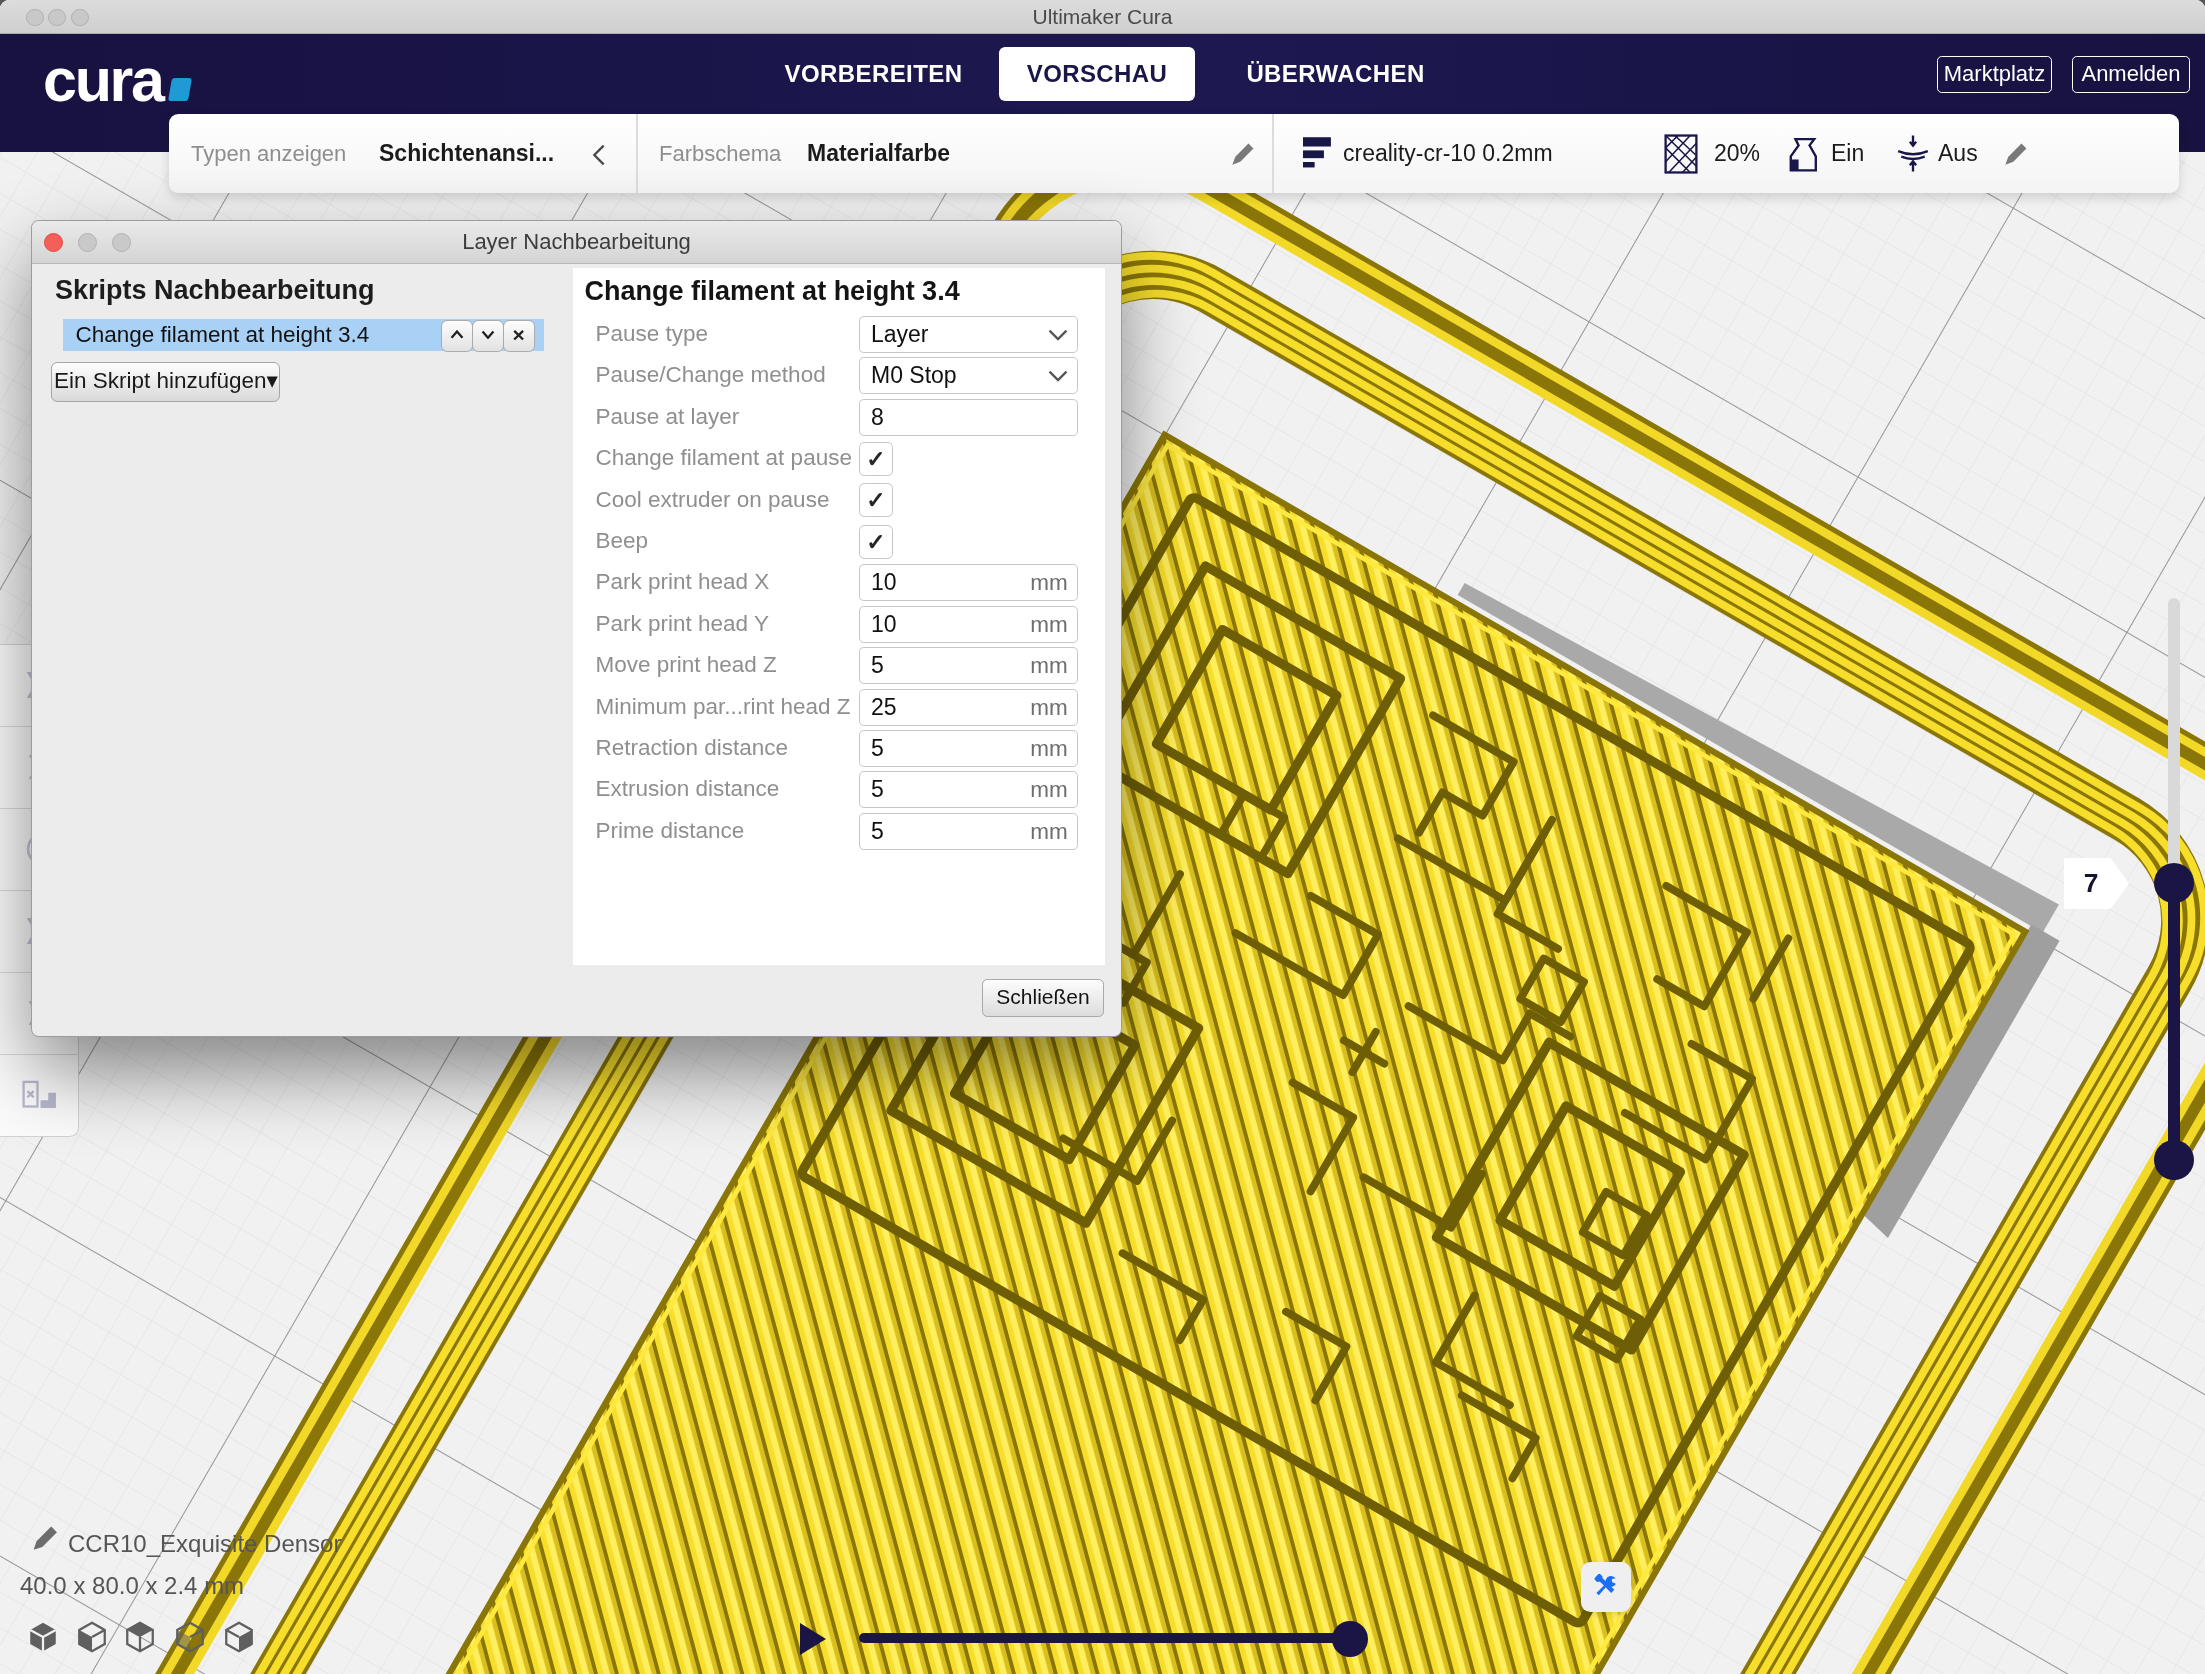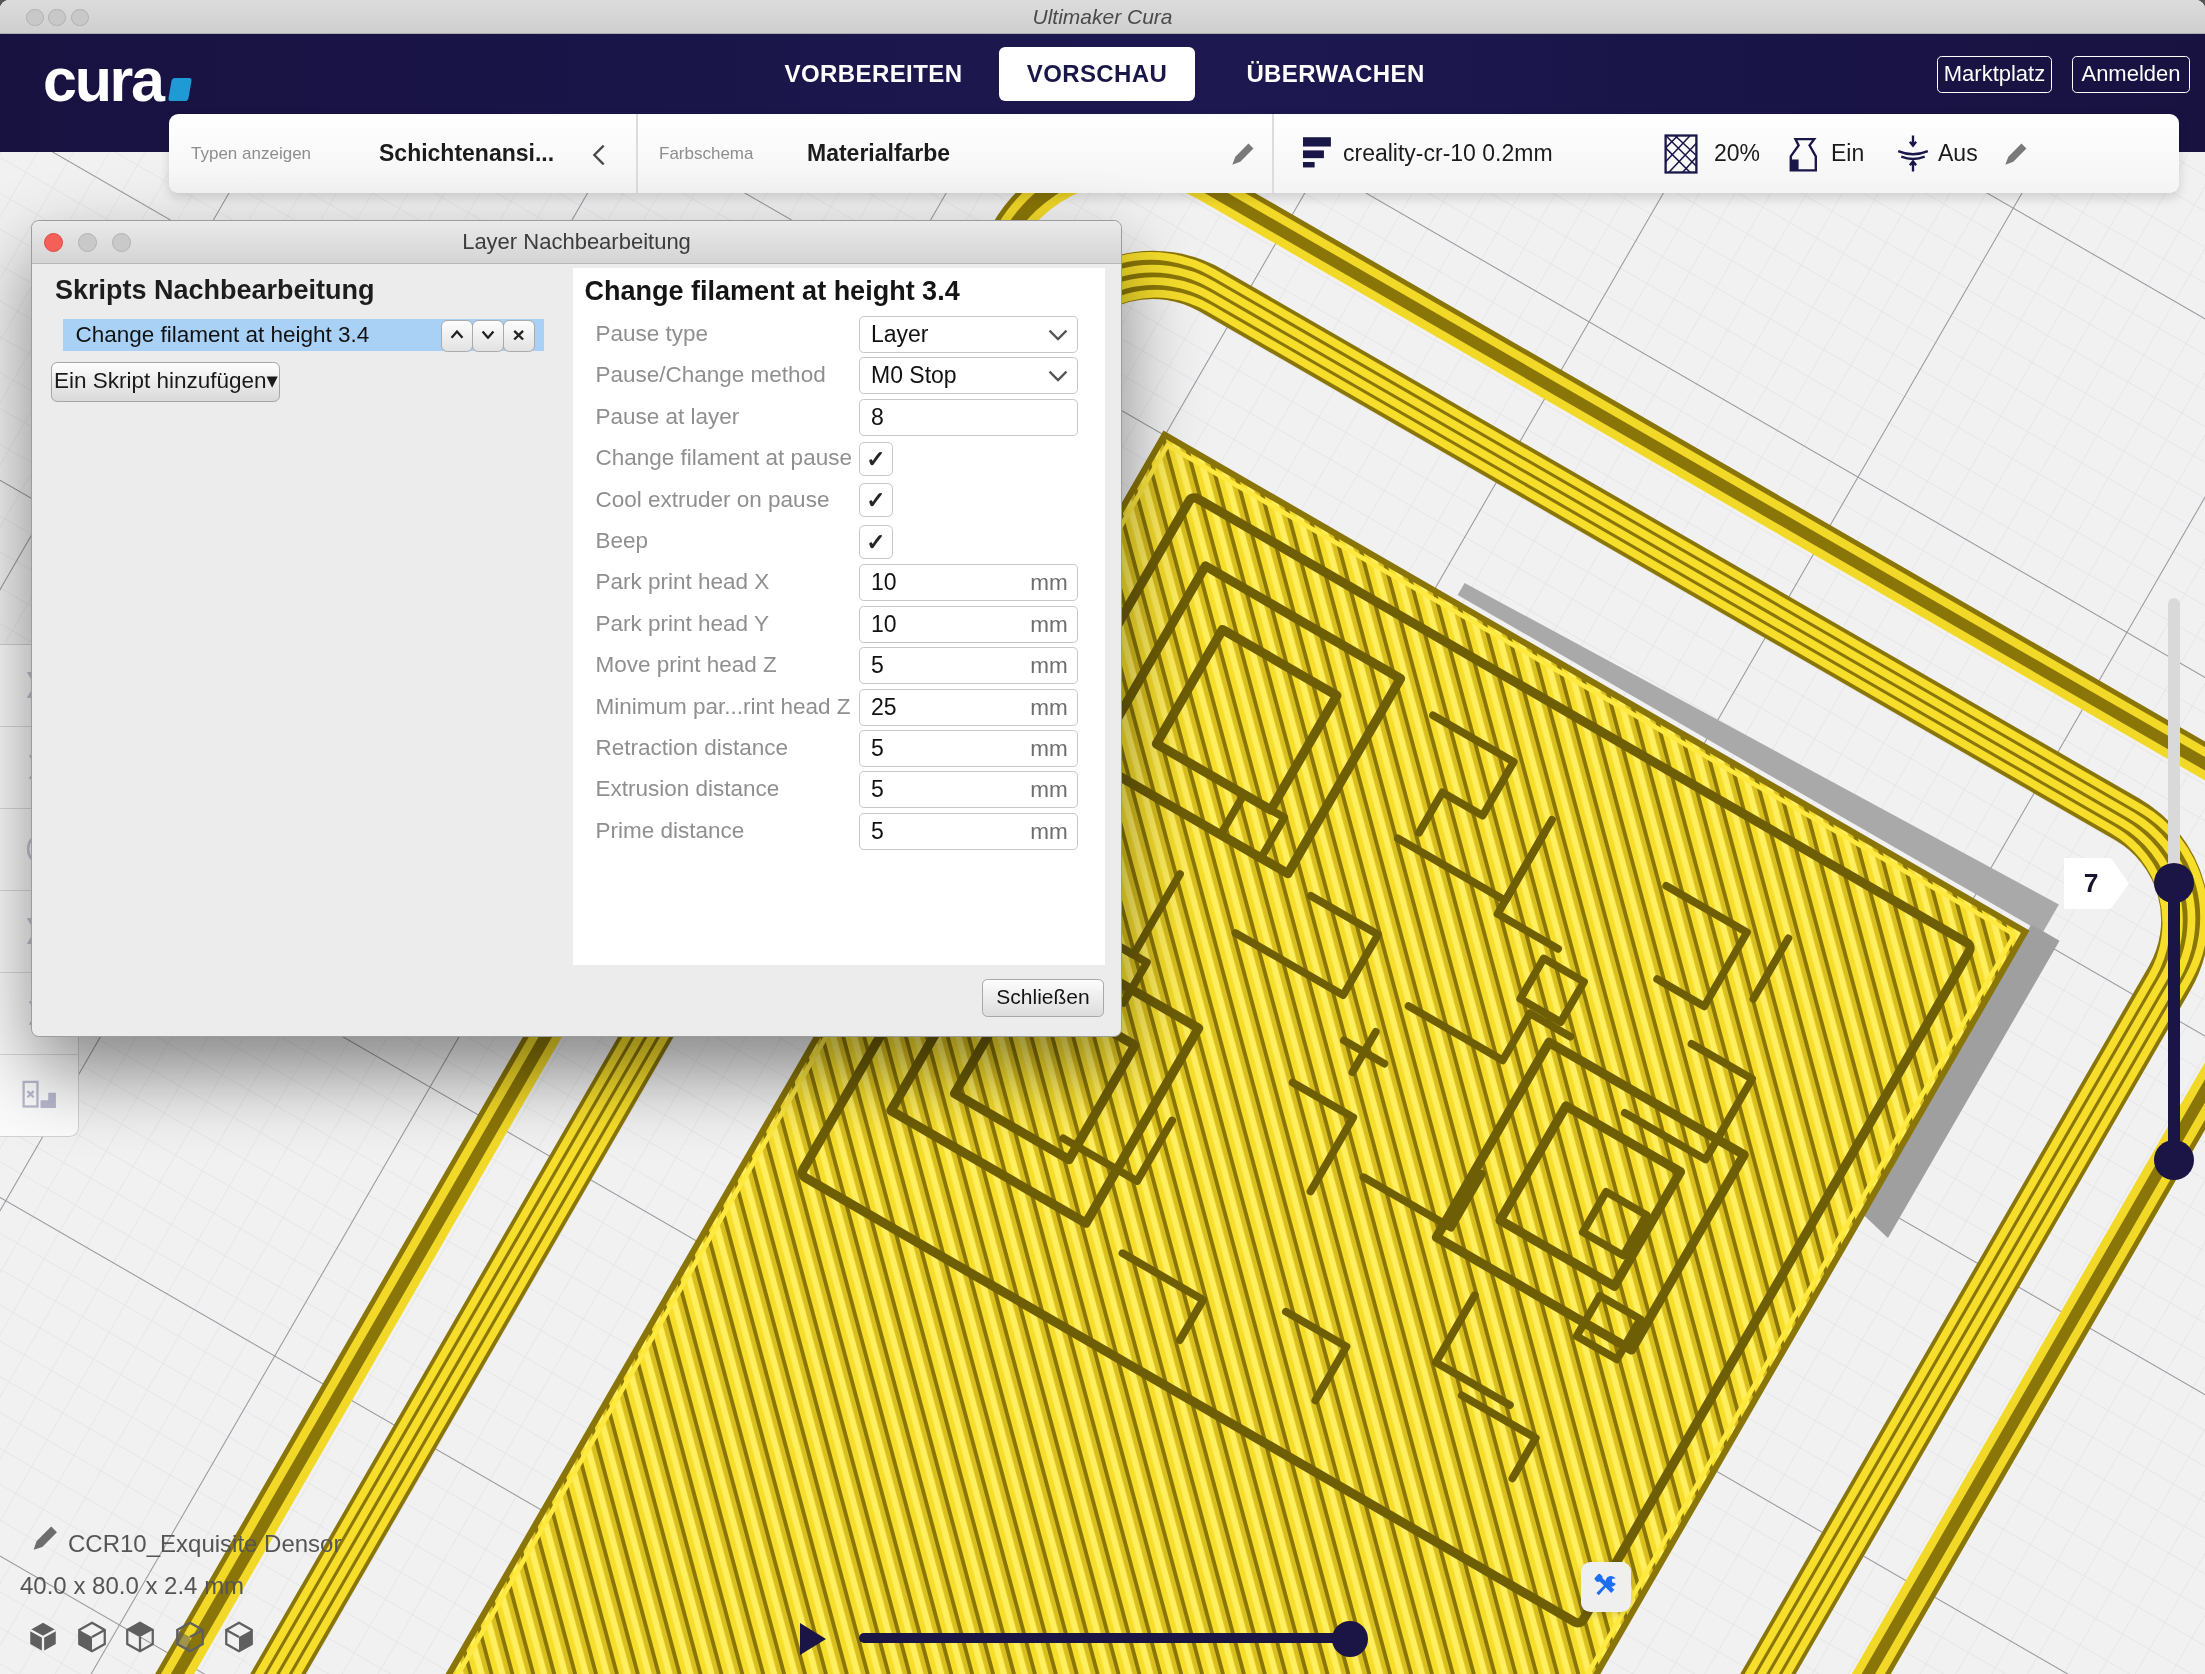--- a/index.html
+++ b/index.html
@@ -3,21 +3,21 @@
 <meta charset="utf-8">
 <style>
   html,body{margin:0;padding:0;background:#555;}
   .stage{position:relative;width:2205px;height:1674px;overflow:hidden;
          font-family:"Liberation Sans", sans-serif;background:#f1f1f2;
          border-radius:9.3px 9.3px 0 0;}
   .abs{position:absolute;}
 
   
   .win-titlebar{position:absolute;left:0;top:0;width:2205px;height:33px;
-    background:linear-gradient(#dcdcdc,#cfcfcf);border-bottom:0.8px solid #adadad;z-index:60;font-style:italic;}
+    background:linear-gradient(#dcdcdc,#cfcfcf);border-bottom:0.8px solid #adadad;z-index:60;}
   .win-title{position:absolute;left:0;right:0;top:0;height:33px;line-height:33px;
     text-align:center;font-size:21px;color:#4a4a4a;}
   .tl{position:absolute;top:8.5px;width:15.5px;height:15.5px;border-radius:50%;
     background:#c8c8c8;border:0.8px solid #b0b0b0;}
 
   
   .app-header{position:absolute;left:0;top:33px;width:2205px;height:119px;
     background:linear-gradient(90deg,#171240,#1d1850 55%,#171240);z-index:20;}
   .logo{position:absolute;left:43px;top:17px;color:#fff;font-size:61px;font-weight:bold;
     letter-spacing:-2.3px;line-height:61px;}
@@ -26,21 +26,21 @@
   .tab{position:absolute;top:14px;height:54px;line-height:54px;color:#fff;
     font-size:24px;font-weight:bold;letter-spacing:0.4px;text-align:center;}
   .tab.active{background:#fff;color:#191648;border-radius:6.2px;}
   .hdr-btn{position:absolute;top:22.5px;height:35px;line-height:33px;border:1.6px solid #fff;
     border-radius:4.7px;color:#fff;font-size:22px;text-align:center;background:transparent;}
 
   
   .toolbar{position:absolute;left:169px;top:114px;width:2010px;height:79px;
     background:linear-gradient(#ffffff,#f4f4f4);border-radius:9.3px;z-index:30;
     box-shadow:0 4.7px 11px rgba(0,0,0,0.14);}
-  .tb-label{color:#8e8e8e;font-size:17px;line-height:79px;position:absolute;top:0;}
+  .tb-label{color:#8e8e8e;font-size:22px;line-height:79px;position:absolute;top:0;}
   .tb-value{color:#1b1b1b;font-size:23px;font-weight:bold;line-height:79px;position:absolute;top:0;}
   .tb-text{color:#1b1b1b;font-size:23px;line-height:79px;position:absolute;top:0;}
   .tb-div{position:absolute;top:0;width:1.6px;height:79px;background:#dcdcdc;}
   .tb-icon{position:absolute;top:24px;}
 
   
   .dialog{position:absolute;left:31px;top:220px;width:1089px;height:815px;
     background:#ececec;border:0.8px solid #9c9c9c;border-radius:7.8px;z-index:50;
     box-shadow:0 35px 78px rgba(0,0,0,0.45);}
   .dlg-titlebar{position:absolute;left:0;top:0;right:0;height:42px;

